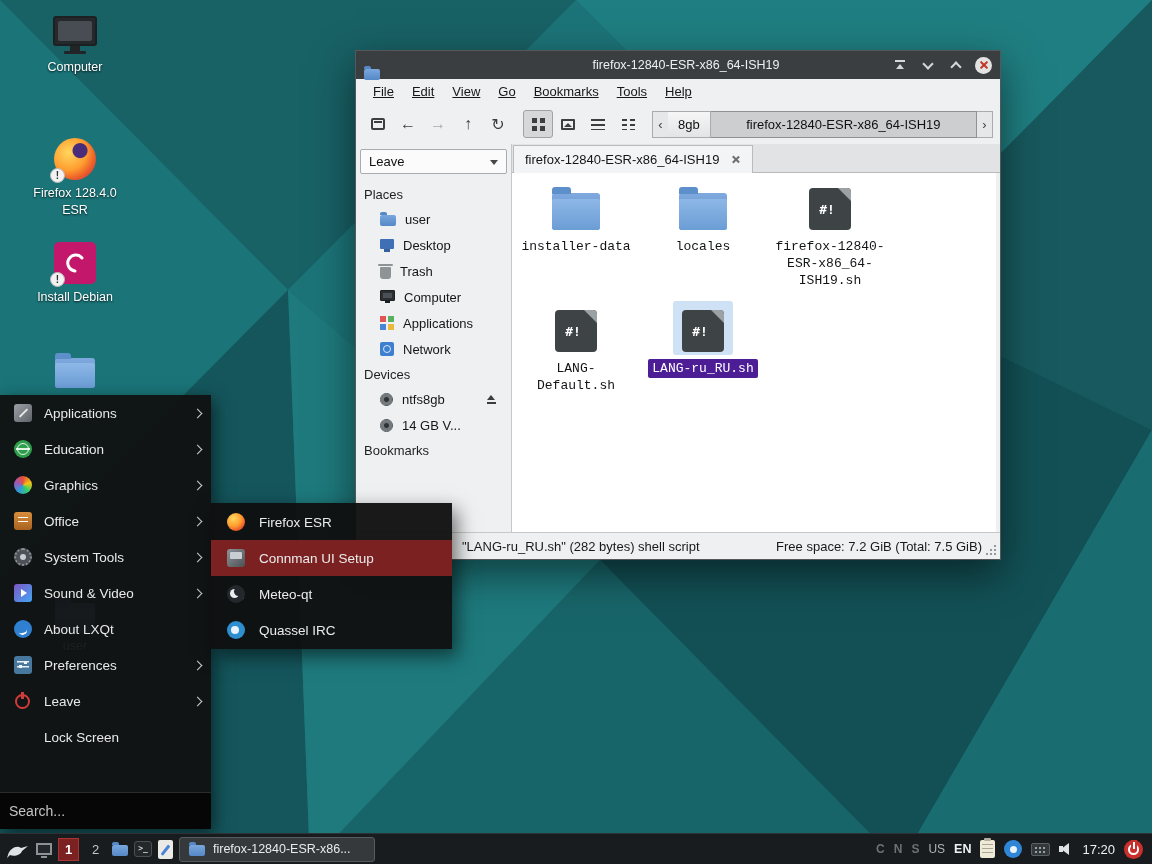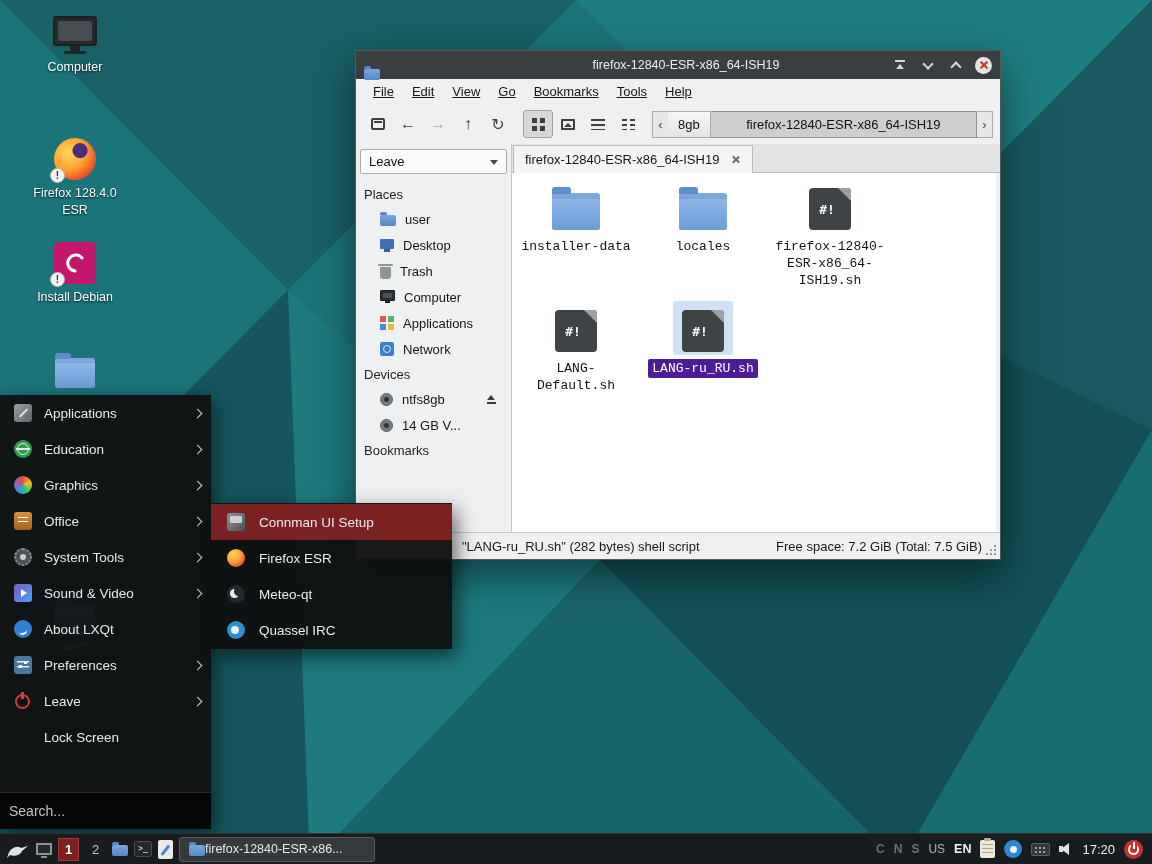--- a/index.html
+++ b/index.html
@@ -171,21 +171,21 @@
   .taskbar{position:absolute;left:0;right:0;bottom:0;height:31px;background:#191c1e;border-top:1px solid #2e3234;display:flex;align-items:center;padding:0 6px;gap:6px;z-index:40;}
   .tb-btn{display:flex;align-items:center;justify-content:center;height:25px;}
   .deskmini{width:16px;height:12px;border:2px solid #8d9296;background:#24282b;position:relative;}
   .deskmini::after{content:"";position:absolute;left:3px;bottom:-5px;width:6px;height:2px;background:#8d9296;}
   .ws{min-width:21px;height:23px;display:flex;align-items:center;justify-content:center;color:#c3c7c9;padding:0 5px;border:1px solid transparent;}
   .ws.active{background:#7c2121;border-color:#a83434;color:#fff;font-weight:bold;}
   .l-term{width:18px;height:16px;background:#24282b;border:1px solid #4a4f52;border-radius:3px;color:#cdd2d5;font:bold 8px/14px "DejaVu Sans Mono",monospace;text-align:center;}
   .l-term::after{content:"\003E_";}
   .l-edit{width:15px;height:19px;background:#eceae6;border-radius:2px;position:relative;}
   .l-edit::after{content:"";position:absolute;left:6px;top:4px;width:2.5px;height:12px;background:#4a84d8;transform:rotate(38deg);border-radius:1px;}
-  .task{height:25px;display:flex;align-items:center;background:#35393c;border:1px solid #565b5e;border-radius:3px;padding:0 9px;color:#e8eaeb;width:196px;}
+  .task{height:25px;display:flex;align-items:center;gap:8px;background:#35393c;border:1px solid #565b5e;border-radius:3px;padding:0 9px;color:#e8eaeb;width:196px;}
   .task-label{white-space:nowrap;overflow:hidden;font-size:12.5px;}
   .tray{margin-left:auto;display:flex;align-items:center;gap:9px;padding-right:3px;}
   .kbd-ind{color:#6a7074;font-size:12px;font-weight:bold;}
   .kbd-ind.us{color:#aeb3b6;font-weight:normal;}
   .kbd-ind.en{color:#eef0f1;font-size:12.5px;}
   .tr-clip{width:15px;height:18px;background:#efe9d8;border-radius:2px;position:relative;}
   .tr-clip::before{content:"";position:absolute;left:4px;top:-2px;width:7px;height:3px;background:#b3ae9e;border-radius:1px;}
   .tr-clip::after{content:"";position:absolute;left:2px;top:4px;width:11px;height:10px;background:repeating-linear-gradient(to bottom,#a9a694 0 1.5px,rgba(0,0,0,0) 1.5px 4px);}
   .tr-blue{width:18px;height:18px;border-radius:50%;background:#2f86d6;position:relative;}
   .tr-blue::after{content:"";position:absolute;left:5.5px;top:5.5px;width:7px;height:7px;border-radius:50%;background:#eaf3fb;}
@@ -480,31 +480,31 @@
           <span class="i-empty"></span>
         </span>
         <span>Lock Screen</span>
       </div>
     <div class="msearch">
       <input type="text" placeholder="Search..." style="">
     </div>
   </div>
 
   <div class="submenu">
+    <div class="smrow">
+        <span class="mic">
+          <span class="i-ffx-sm"></span>
+        </span>
+        <span>Firefox ESR</span>
+      </div>
     <div class="smrow hl">
         <span class="mic">
           <span class="i-connman"></span>
         </span>
         <span>Connman UI Setup</span>
-      </div>
-    <div class="smrow">
-        <span class="mic">
-          <span class="i-ffx-sm"></span>
-        </span>
-        <span>Firefox ESR</span>
       </div>
     <div class="smrow">
         <span class="mic">
           <span class="i-meteo"></span>
         </span>
         <span>Meteo-qt</span>
       </div>
     <div class="smrow">
         <span class="mic">
           <span class="i-quassel"></span>

